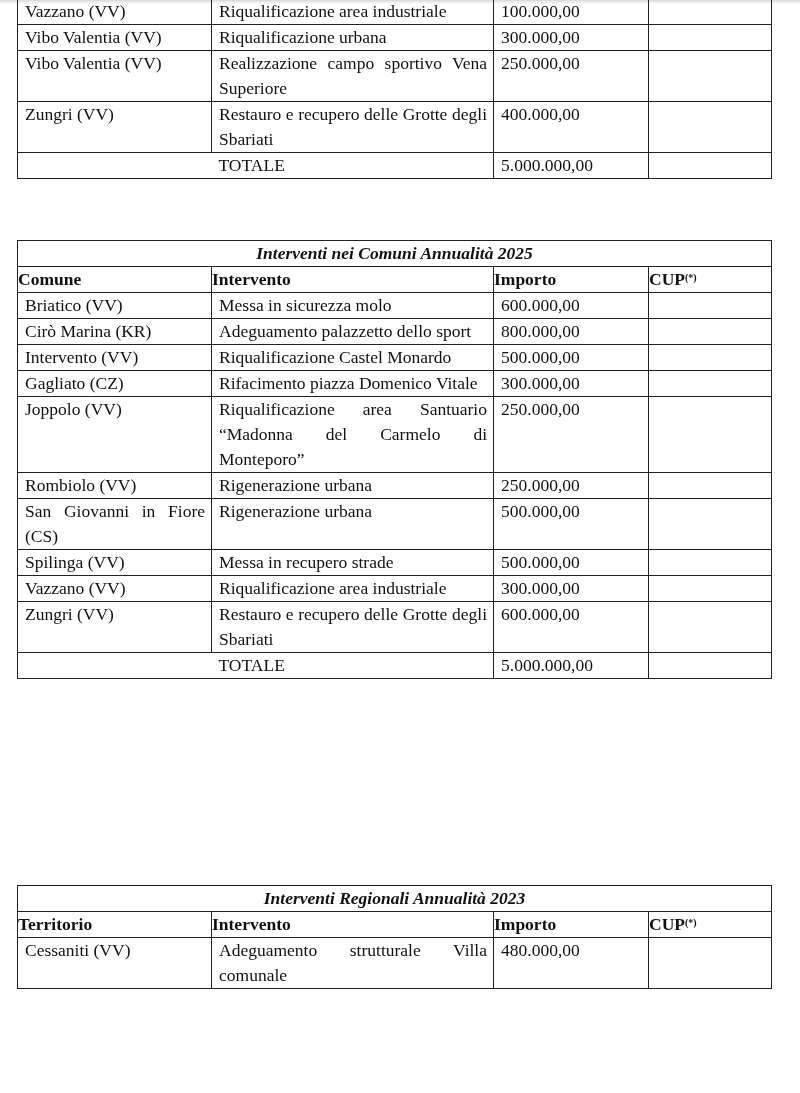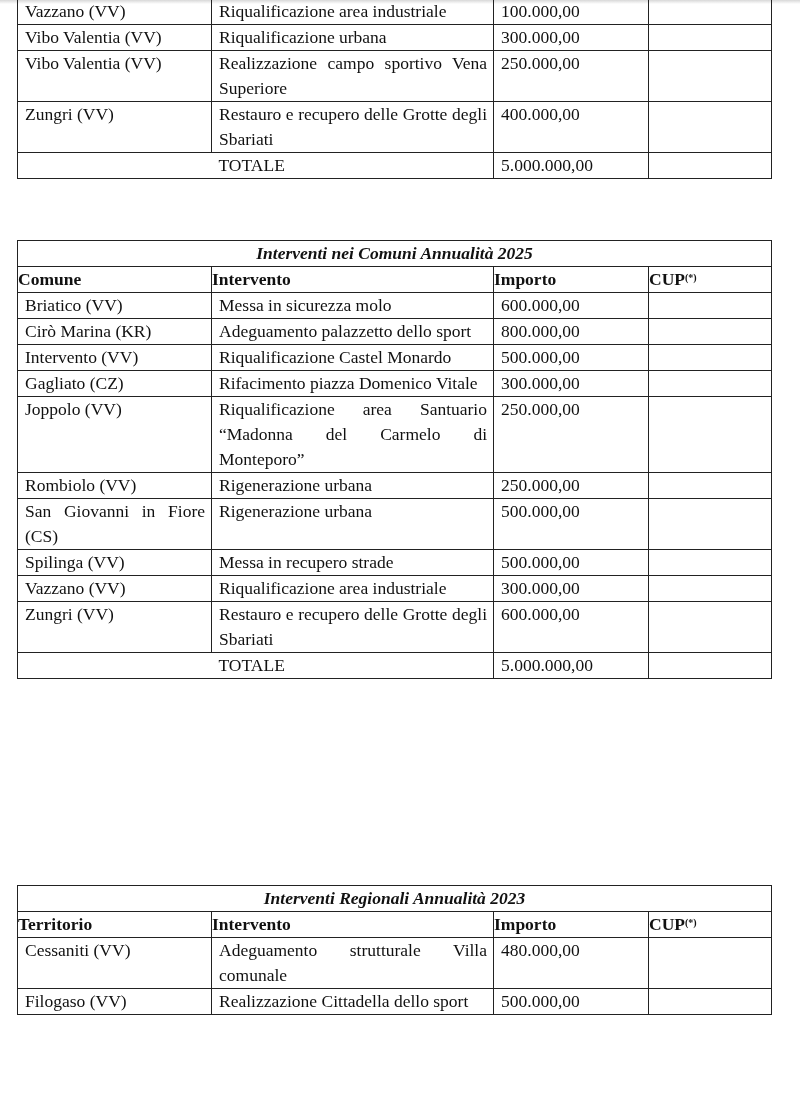--- a/index.html
+++ b/index.html
@@ -170,20 +170,14 @@
       <th class="cupcell"><span>CUP</span><sup>(*)</sup></th>
     </tr>
   </thead>
   <tbody>
     <tr>
       <td>Cessaniti (VV)</td>
       <td class="just">Adeguamento strutturale Villa comunale</td>
       <td>480.000,00</td>
       <td class="cupcell"></td>
     </tr>
-    <tr>
-      <td>Filogaso (VV)</td>
-      <td class="just">Realizzazione Cittadella dello sport</td>
-      <td>500.000,00</td>
-      <td class="cupcell"></td>
-    </tr>
   </tbody>
 </table>
 
 </body></html>

